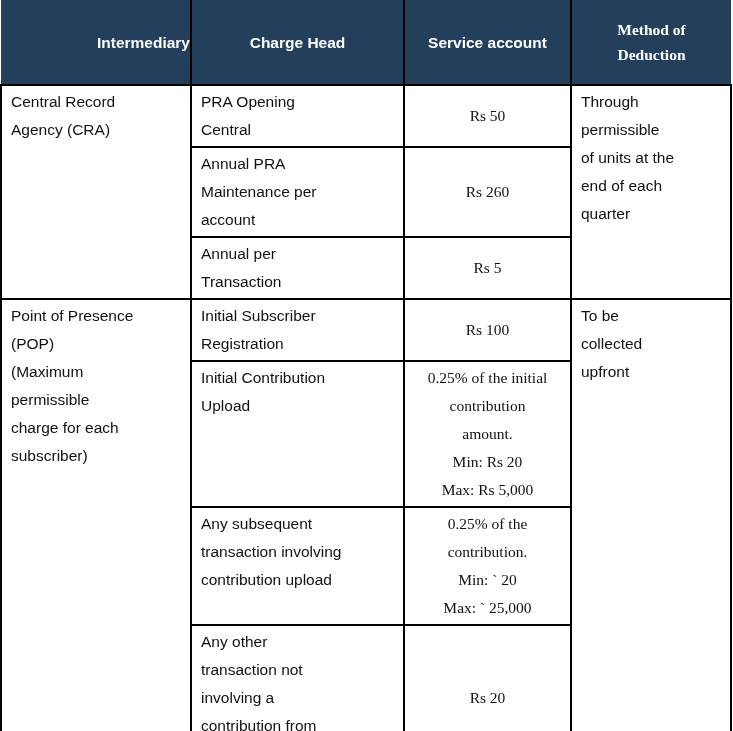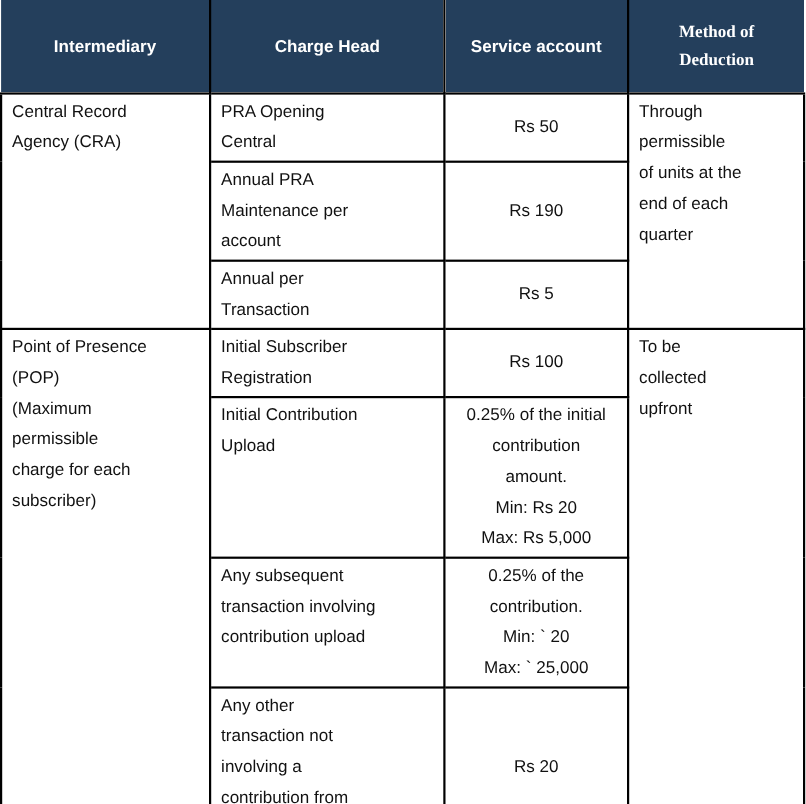--- a/index.html
+++ b/index.html
@@ -34,35 +34,36 @@
   th {
     background: #243f5c;
     color: #ffffff;
     font-weight: bold;
     font-size: 15.5px;
     line-height: 25px;
     text-align: center;
     vertical-align: middle;
     border-top: 0;
   }
-  th:first-child { border-left: 0; }
+  th:first-child { border-left: 0; text-align: right; }
   th:last-child  { border-right: 0; font-family: Liberation Serif, serif; }
 
   td {
     background: #ffffff;
     font-size: 15.5px;
     line-height: 28px;
     vertical-align: top;
     text-align: left;
     padding: 2px 8px 2px 9px;
   }
   td.center {
     text-align: center;
     vertical-align: middle;
     padding: 2px 4px;
+    font-family: Liberation Serif, serif;
   }
   tr.hdr      { height: 85px; }
   tr.cra-r1   { height: 55px; }
   tr.cra-r2   { height: 85px; }
   tr.cra-r3   { height: 58px; }
   tr.pop-r1   { height: 54px; }
   tr.pop-r2   { height: 143px; }
   tr.pop-r3   { height: 112px; }
   tr.pop-r4   { height: 130px; }
   tr.pop-r4 td { border-bottom-width: 4px; }
@@ -97,21 +98,21 @@
       <td rowspan="3">Through
 permissible
 of units at the
 end of each
 quarter</td>
     </tr>
     <tr class="cra-r2">
       <td>Annual PRA
 Maintenance per
 account</td>
-      <td class="center">Rs 190</td>
+      <td class="center">Rs 260</td>
     </tr>
     <tr class="cra-r3">
       <td>Annual per
 Transaction</td>
       <td class="center">Rs 5</td>
     </tr>
 
     <tr class="pop-r1">
       <td rowspan="4">Point of Presence
 (POP)

